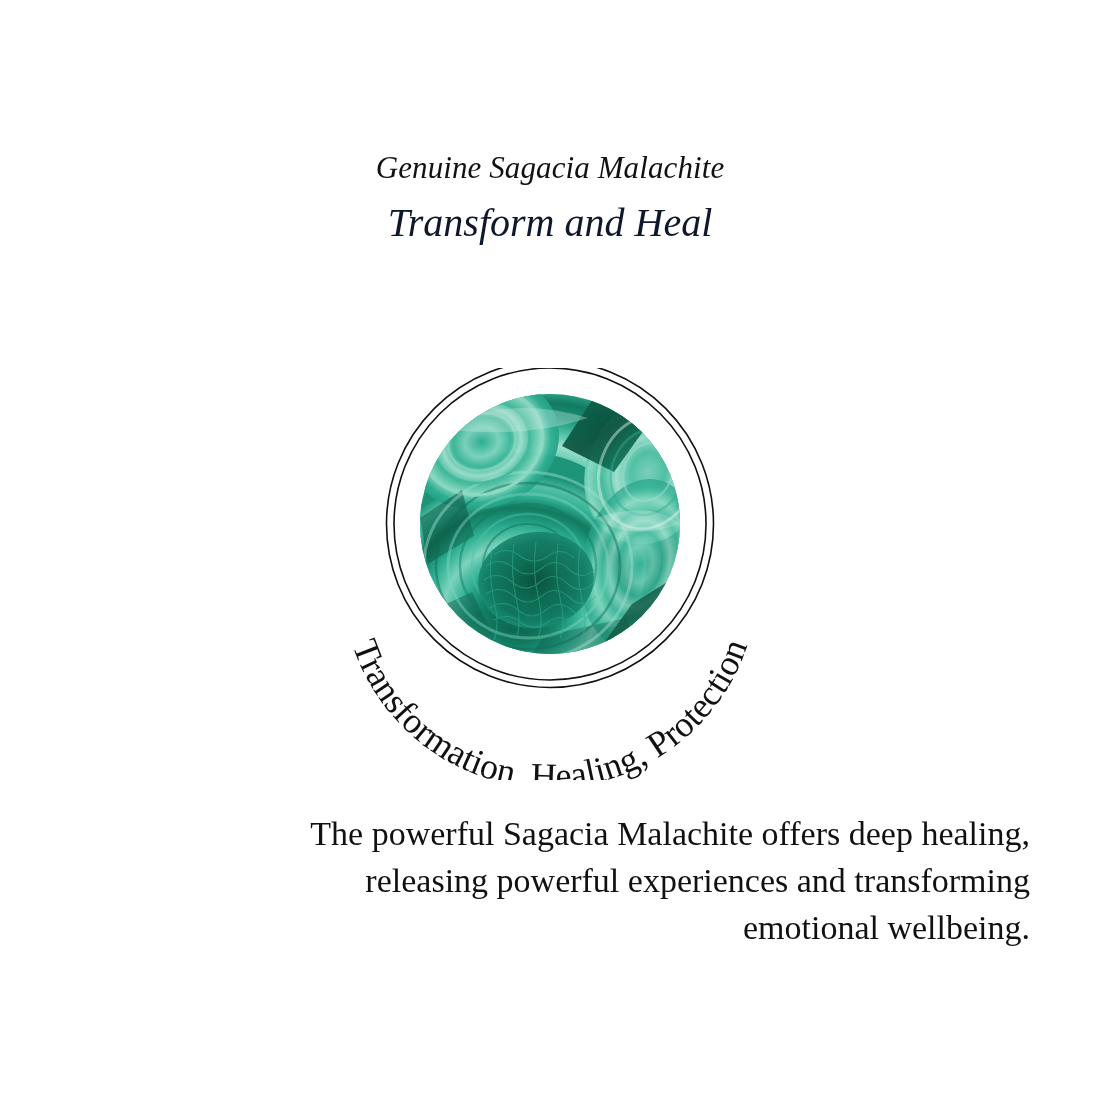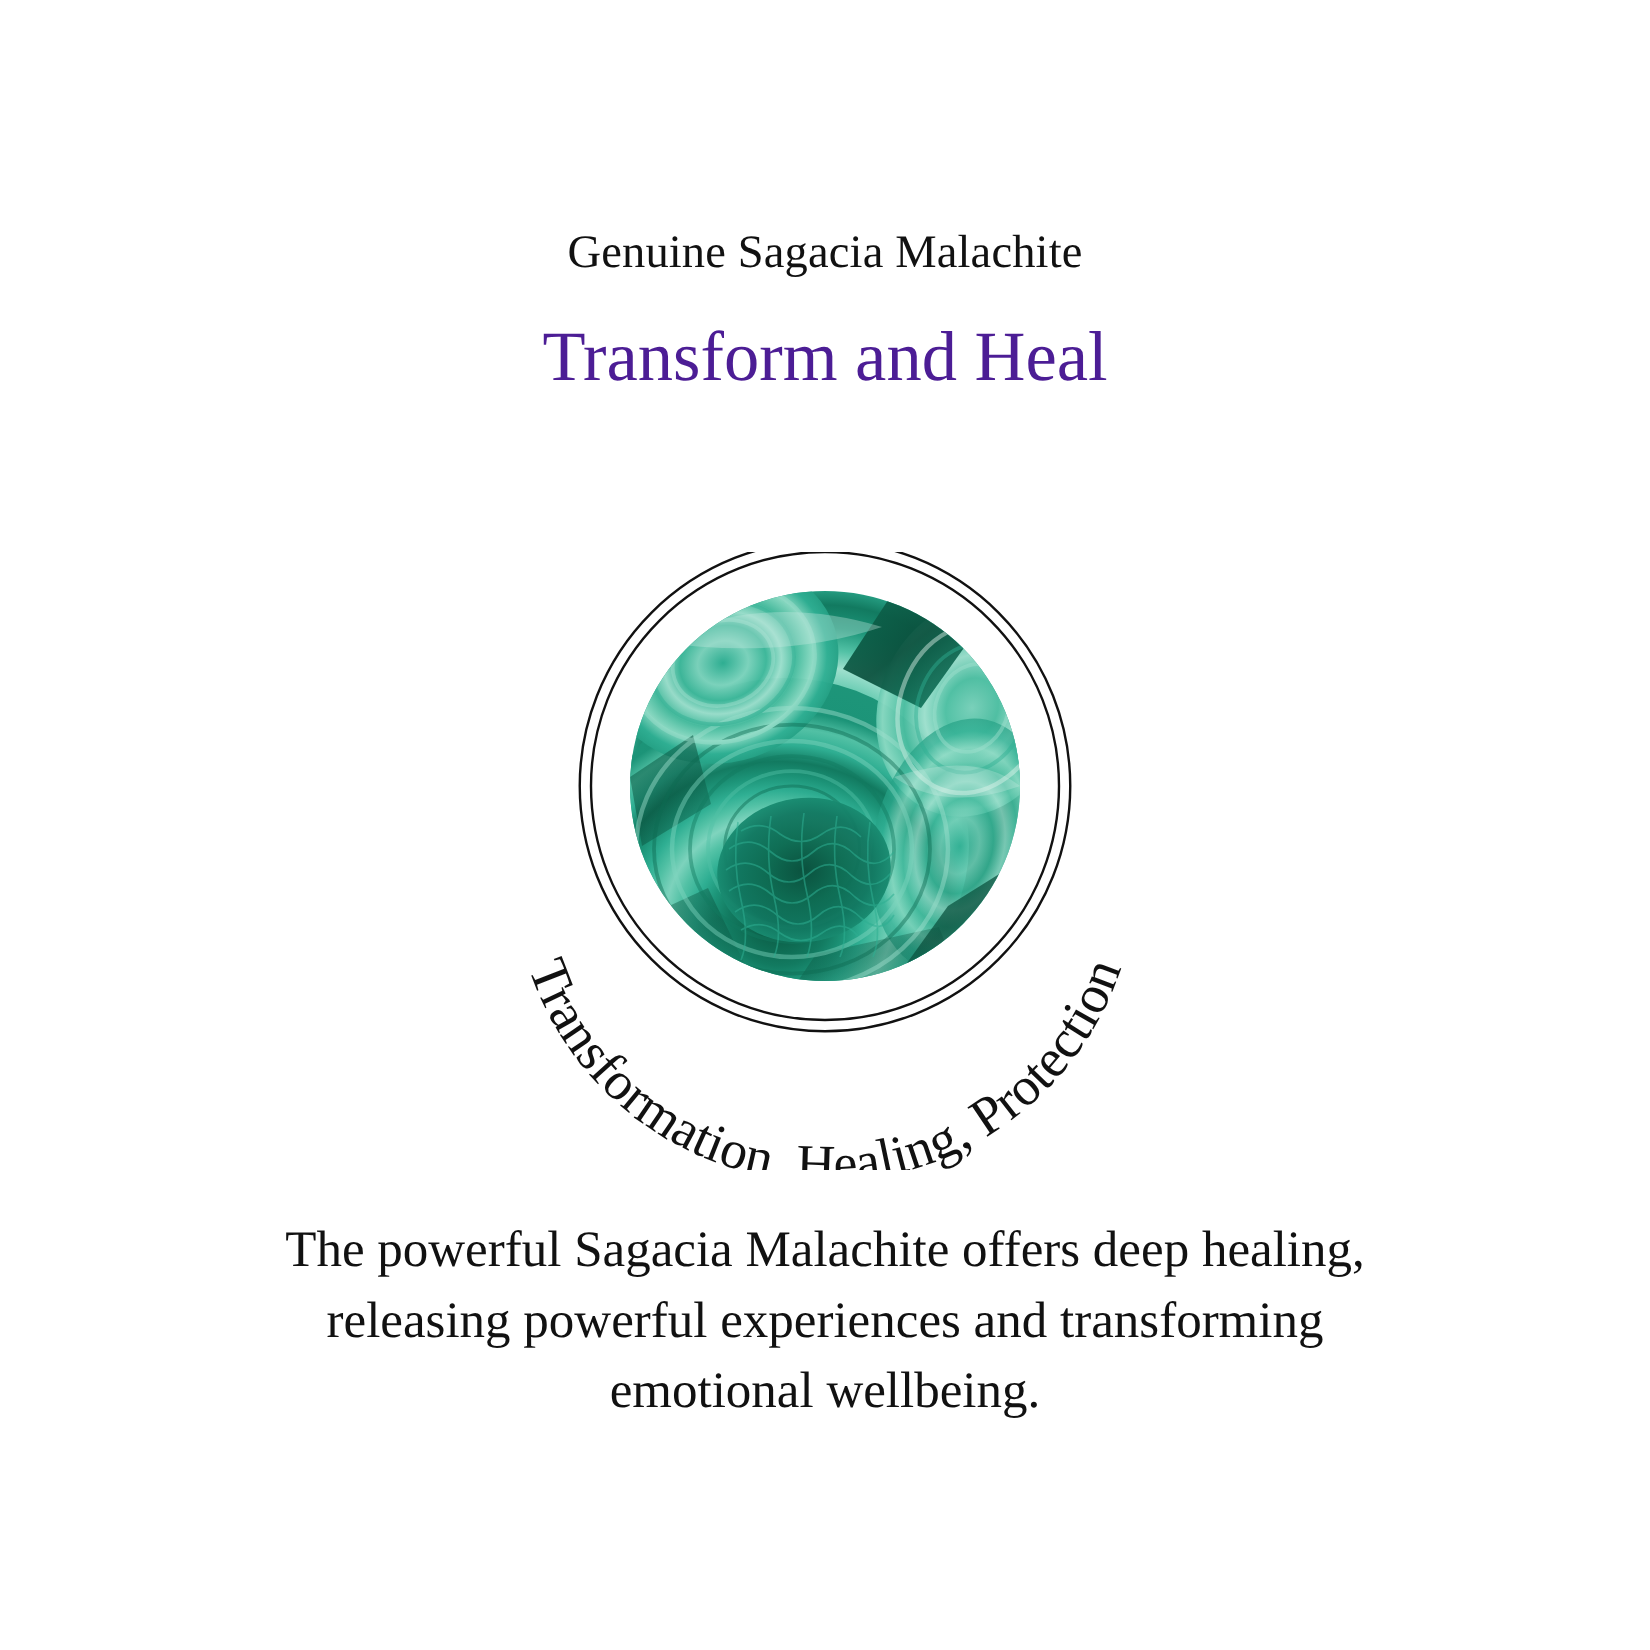--- a/index.html
+++ b/index.html
@@ -17,32 +17,33 @@
     color: #111111;
   }
 
   
   .headings {
     position: absolute;
     left: 0;
     top: 148px;
     width: 1100px;
     text-align: center;
+    font-style: italic;
   }
   .eyebrow {
     font-size: 31px;
     line-height: 40px;
     letter-spacing: 0.1px;
     color: #111111;
   }
   .subtitle {
-    font-size: 47px;
+    font-size: 40px;
     line-height: 56px;
-    margin-top: 22px;
-    color: #4c1d95;
+    margin-top: 7px;
+    color: #0f172a;
   }
   .title {
     font-size: 52px;
     line-height: 60px;
     margin-top: -2px;
     color: #111111;
   }
 
   
   .badge {
@@ -53,21 +54,21 @@
     height: 412px;
   }
   .badge svg { display: block; }
 
   
   .description {
     position: absolute;
     left: 70px;
     top: 810px;
     width: 960px;
-    text-align: center;
+    text-align: right;
     font-size: 34px;
     line-height: 47px;
     color: #111111;
   }
   .description .line { display: block; white-space: nowrap; }
 </style>
 </head>
 <body>
 
 <div id="page">

